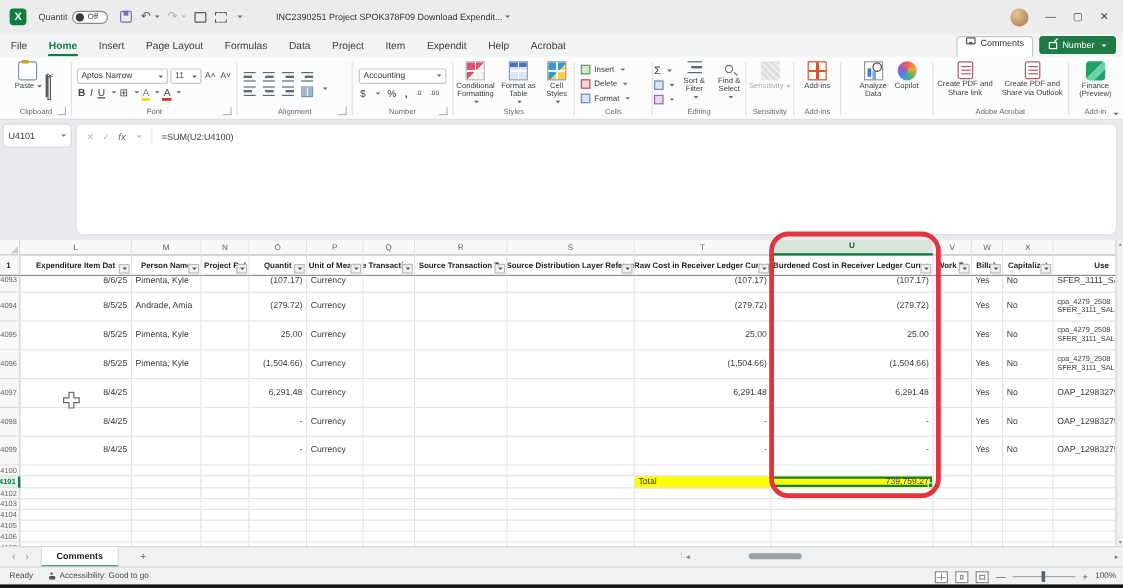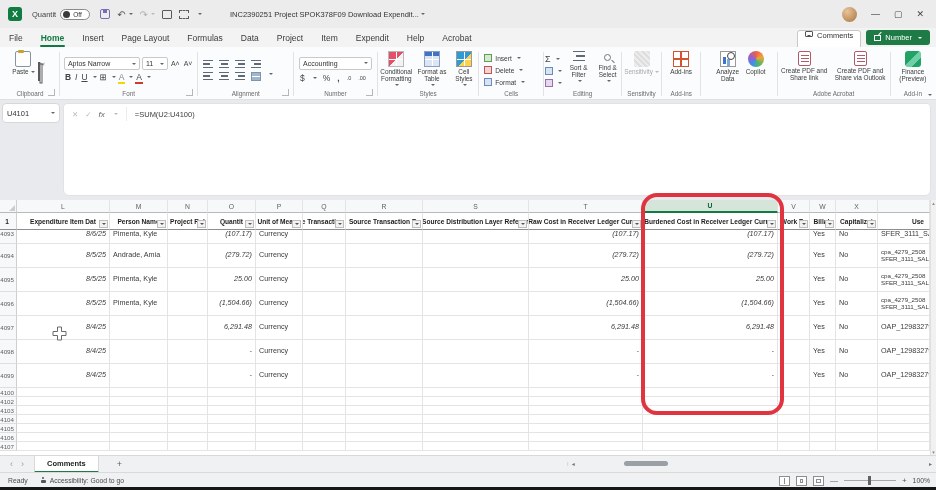--- a/index.html
+++ b/index.html
@@ -117,21 +117,21 @@
   .letters .cell { justify-content:center; background:#f7f8f9; color:#5f5f5f; font-size:6.8px; border-bottom:1px solid #b9b9b9; height:13px; }
   .letters .cell.sel { background:#d5e5da; color:#0c5e33; border-bottom:2px solid #107c41; font-weight:bold; }
   .corner { background:#f7f8f9; }
   .corner-tri { position:absolute; right:1px; bottom:1px; width:0; height:0; border-left:6px solid transparent; border-bottom:6px solid #c9cdd1; }
   .hdrrow .cell { font-weight:bold; font-size:6.6px; color:#1d1d1d; justify-content:center; border-bottom:1px solid #8e8e8e; text-align:center; white-space:nowrap; }
   .hdrrow .cell.halign-right { justify-content:flex-end; padding-right:3px; }
   .filterbtn { position:absolute; right:1px; bottom:1px; width:9px; height:8px; background:#f2f2f2; border:1px solid #bdbdbd; display:flex; align-items:center; justify-content:center; }
   .filterbtn .caret { border-top-color:#555; margin:0; transform:translateY(1px); }
   .data span { display:block; width:100%; white-space:pre-line; line-height:1.12; }
   .cell.left { justify-content:flex-start; } .cell.left span { text-align:left; padding-left:3px; }
-  .cell.right { justify-content:flex-end;font-style:italic; } .cell.right span { text-align:right; padding-right:3px; }
+  .cell.right { justify-content:flex-end; } .cell.right span { text-align:right; padding-right:3px; }
   .cell.small span { font-size:6.2px; }
   .topalign { align-items:flex-start; }
   .topalign span { line-height:1.0; }
   .hl { background:#ffff00; }
   .selcell { background:#ffff00; box-shadow: inset 0 0 0 2px #15803d; }
   .fillhandle { position:absolute; right:0; bottom:0; width:4px; height:4px; background:#15803d; border-left:1px solid #fff; border-top:1px solid #fff; }
   .vscroll { position:absolute; right:0; top:200px; width:6px; height:255px; background:#f1f1f1; border-left:1px solid #e0e0e0; display:flex; flex-direction:column; justify-content:space-between; align-items:center; font-size:5px; color:#8a8a8a; }
 
   
   .annotation { position:absolute; left:641px; top:193px; width:143px; height:222px; border:4px solid #e03440; border-radius:16px; pointer-events:none; z-index:5; }
@@ -904,20 +904,42 @@
           <div class="cell data left" style="width:43px"></div>
           <div class="cell data left" style="width:77px"></div>
           <div class="cell data left" style="width:106px"></div>
           <div class="cell data right" style="width:114px"></div>
           <div class="cell data right" style="width:135px"></div>
           <div class="cell data left" style="width:32px"></div>
           <div class="cell data left" style="width:26px"></div>
           <div class="cell data left" style="width:42px"></div>
           <div class="cell data left" style="width:52px"></div>
         </div>
+        <div class="srow" style="height:10px">
+          <div class="cell rowhdr selhdr">4101</div>
+          <div class="cell data right" style="width:93px"></div>
+          <div class="cell data left" style="width:58px"></div>
+          <div class="cell data left" style="width:40px"></div>
+          <div class="cell data right" style="width:48px"></div>
+          <div class="cell data left" style="width:47px"></div>
+          <div class="cell data left" style="width:43px"></div>
+          <div class="cell data left" style="width:77px"></div>
+          <div class="cell data left" style="width:106px"></div>
+          <div class="cell data left hl" style="width:114px">
+            <span>Total</span>
+          </div>
+          <div class="cell data right hl selcell" style="width:135px">
+            <span>739,759.27</span>
+            <i class="fillhandle"></i>
+          </div>
+          <div class="cell data left" style="width:32px"></div>
+          <div class="cell data left" style="width:26px"></div>
+          <div class="cell data left" style="width:42px"></div>
+          <div class="cell data left" style="width:52px"></div>
+        </div>
         <div class="srow" style="height:9px">
           <div class="cell rowhdr">4102</div>
           <div class="cell data right" style="width:93px"></div>
           <div class="cell data left" style="width:58px"></div>
           <div class="cell data left" style="width:40px"></div>
           <div class="cell data right" style="width:48px"></div>
           <div class="cell data left" style="width:47px"></div>
           <div class="cell data left" style="width:43px"></div>
           <div class="cell data left" style="width:77px"></div>
           <div class="cell data left" style="width:106px"></div>

